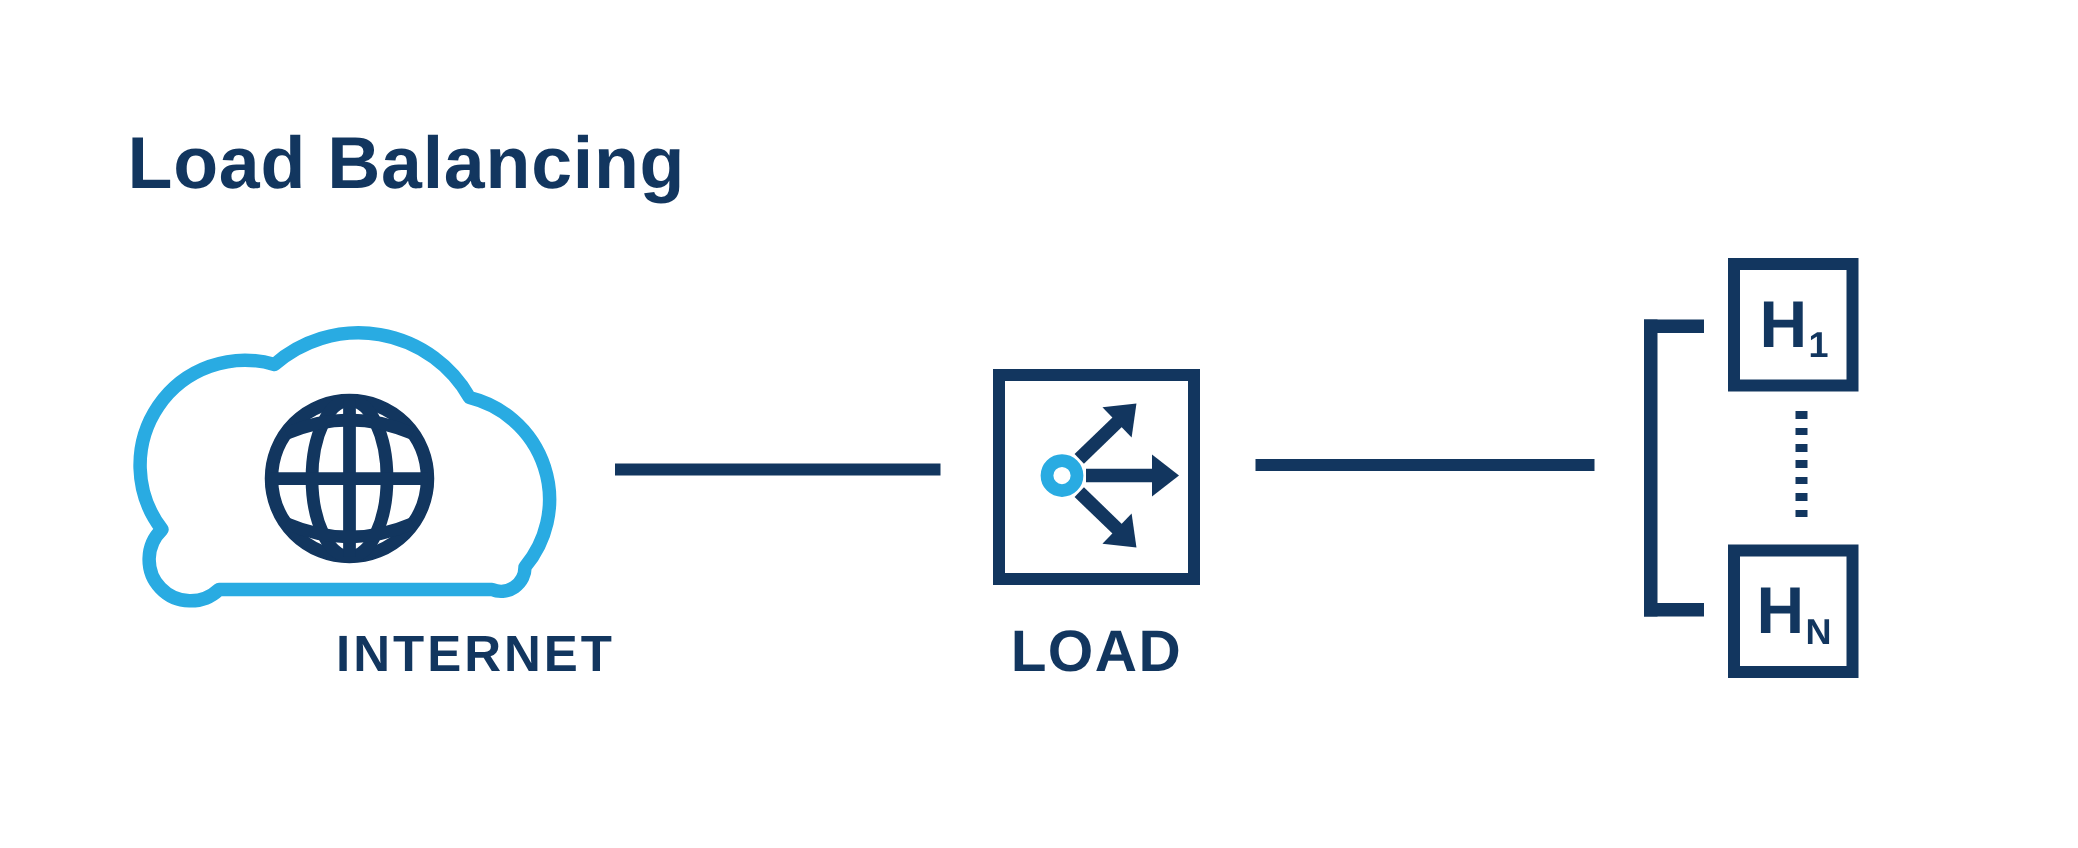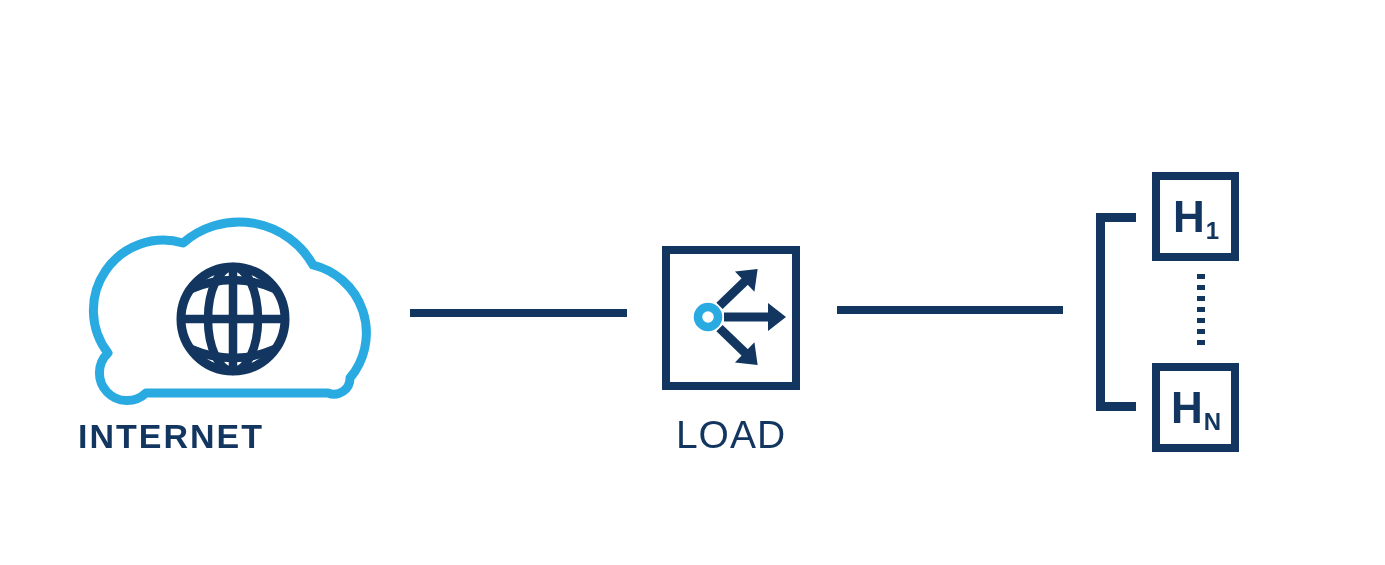--- a/index.html
+++ b/index.html
@@ -20,42 +20,42 @@
   
   #diagram-title{
     left:85px;top:84px;
     font-size:49px;font-weight:700;letter-spacing:0.5px;
     color:var(--navy,#12365F);
     line-height:1.05;
   }
   
   #cloud-svg{left:88px;top:213px;}
   #internet-label{
-    left:78px;top:417px;width:316px;
-    text-align:left;
+    left:94px;top:417px;width:316px;
+    text-align:right;
     font-size:34px;font-weight:700;letter-spacing:2px;
     color:var(--navy,#12365F);
   }
   
   .connector{
     height:8px;background:var(--navy,#12365F);
   }
   #connector-1{left:410px;top:309px;width:217px;}
   #connector-2{left:837px;top:306px;width:226px;}
   
   #lb-box{
     left:662px;top:246px;width:138px;height:144px;
     border:8px solid var(--navy,#12365F);
     background:var(--background,#fff);
     display:flex;align-items:center;justify-content:center;
   }
   #lb-label{
     left:572px;top:410px;width:318px;
     text-align:center;
-    font-size:39px;font-weight:400;letter-spacing:1px;
+    font-size:39px;font-weight:700;letter-spacing:1px;
     line-height:49px;
     color:var(--navy,#12365F);
   }
   
   .bracket{background:var(--navy,#12365F);}
   #bracket-vertical{left:1096px;top:213px;width:9px;height:198px;}
   #bracket-stub-top{left:1096px;top:213px;width:40px;height:9px;}
   #bracket-stub-bottom{left:1096px;top:402px;width:40px;height:9px;}
   .host-box{
     width:87px;height:89px;
@@ -86,20 +86,21 @@
   .stroke-blue{stroke:var(--light-blue,#29ABE2);fill:none;}
   .stroke-navy{stroke:var(--navy,#12365F);fill:none;}
   .fill-navy{fill:var(--navy,#12365F);}
   .fill-bg{fill:var(--background,#fff);}
 </style>
 </head>
 <body>
 
 <div id="canvas">
 
+  <div id="diagram-title" class="abs">Load Balancing</div>
 
   <div class="abs" id="cloud-svg">
     <svg width="296" height="196" viewBox="0 0 296 196">
 
       <path class="stroke-blue" stroke-width="9" stroke-linejoin="round" d="M 240,180 L 58,180
                A 22,22 0 0 1 20,140
                A 70,70 0 0 1 95,30
                A 85,85 0 0 1 225,52
                A 70,70 0 0 1 262,165
                A 16,16 0 0 1 240,180 Z"></path>

